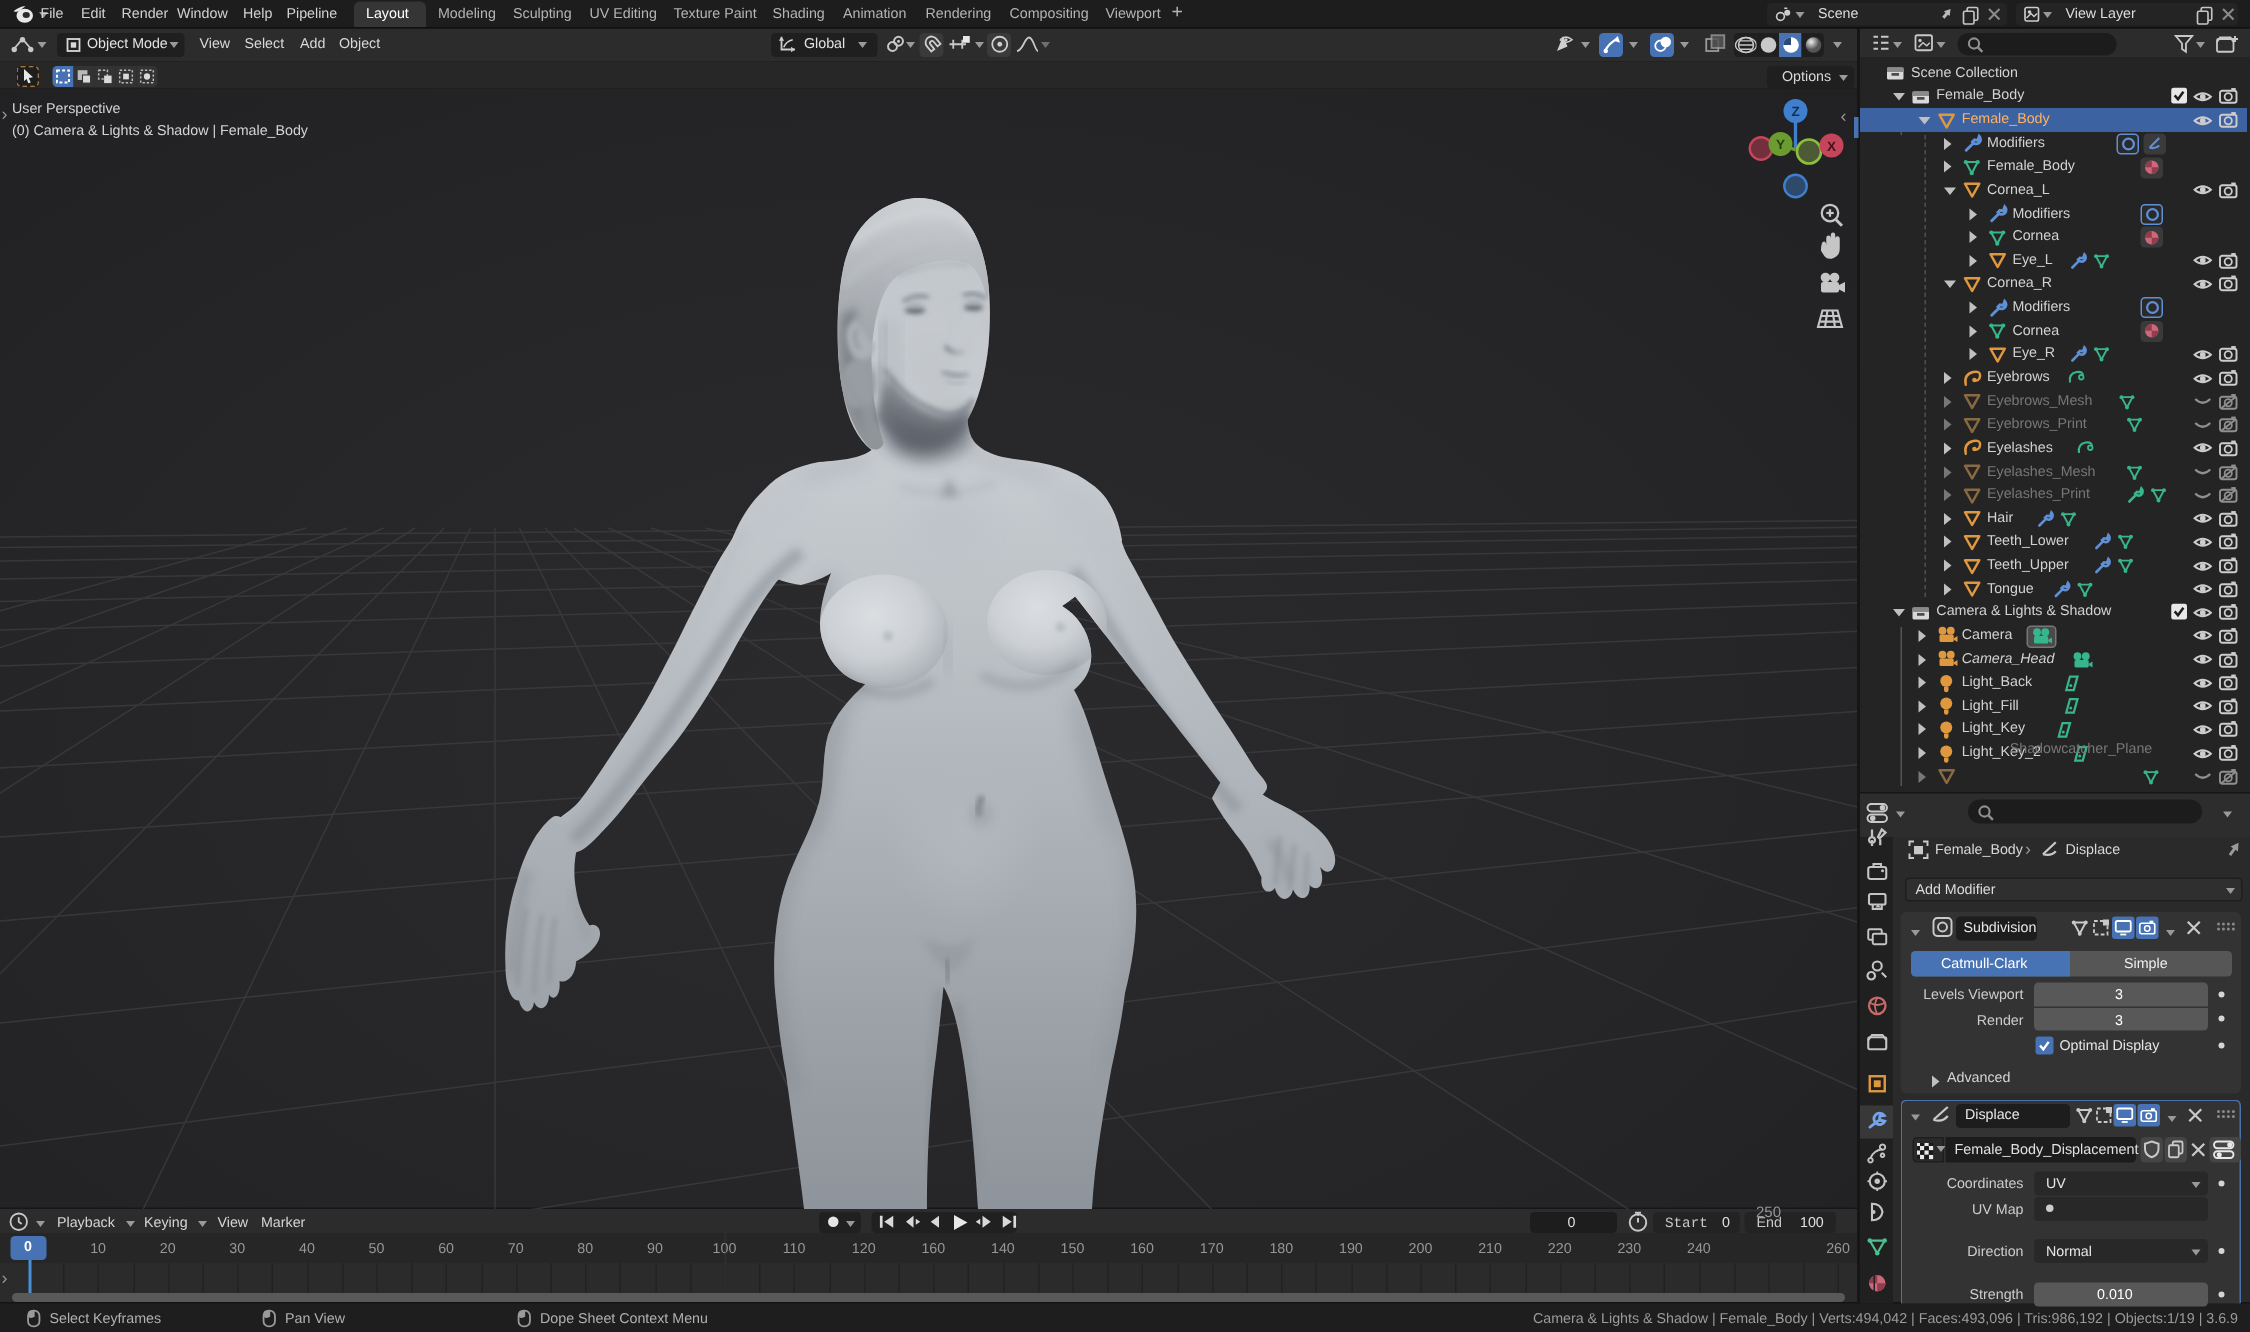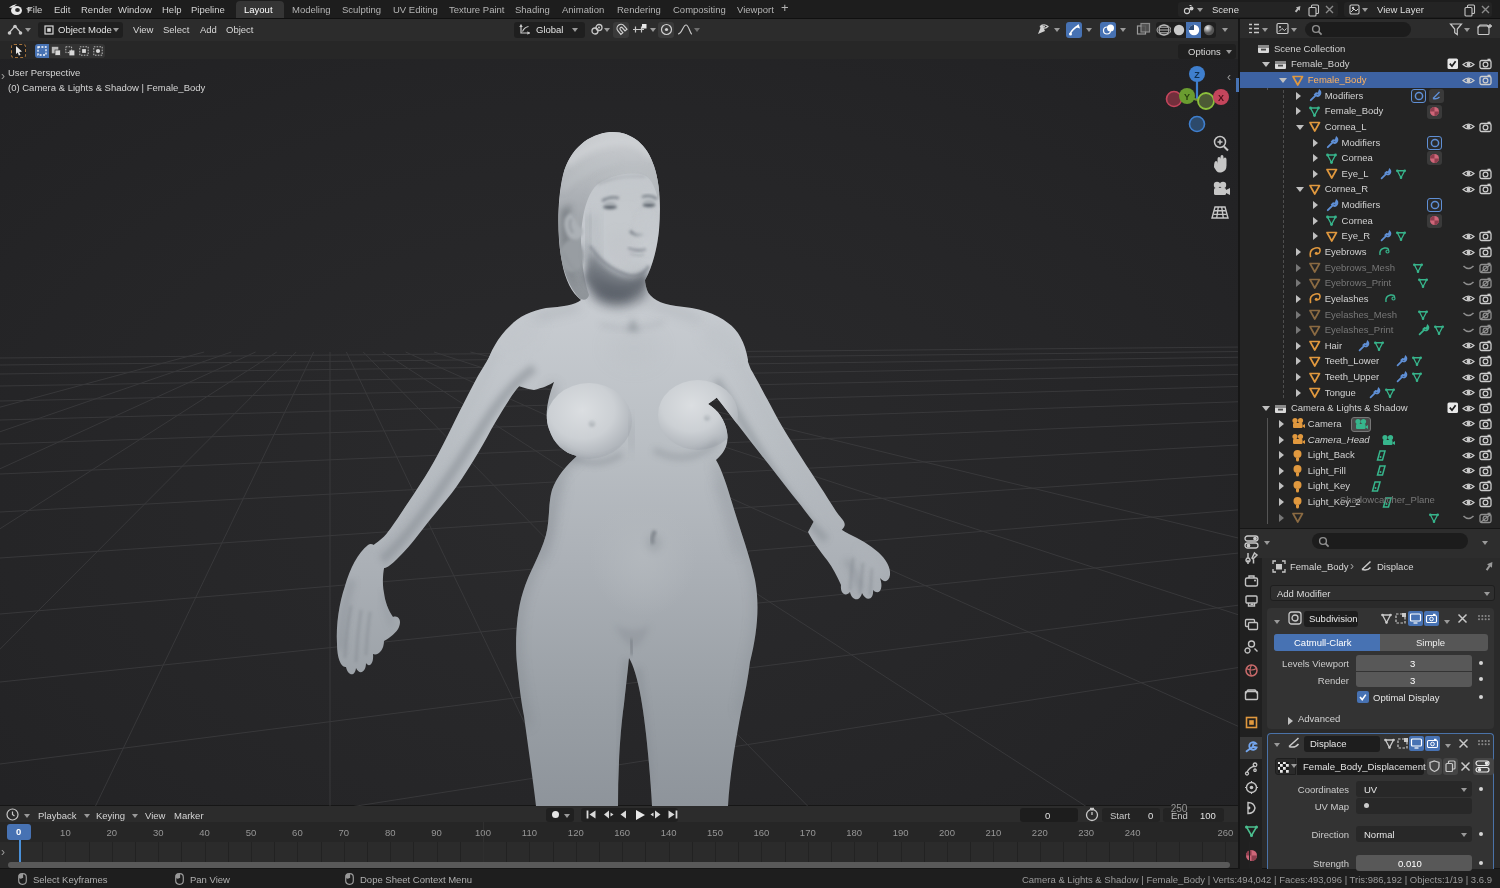--- a/index.html
+++ b/index.html
@@ -1420,21 +1420,21 @@
     <path d="M10.5 2.5 v8" stroke="#d9d9d9" stroke-width="1.8"></path>
     <path d="M2.5 2.5 L8.5 6.5 l-6 4 Z" fill="#d9d9d9"></path>
   </svg>
 <div class="ab" style="left:1020px;top:807.5px;width:58px;height:14.5px;background:#1d1d1d;border-radius:3px"></div>
 <div class="tc" style="left:1045px;top:809px;color:#e0e0e0;font-size:9.5px;font-weight:normal;">0</div>
 <svg class="ab" style="left:1085px;top:807px;" width="14" height="15" viewBox="0 0 14 15">
     <circle cx="7" cy="8" r="5.5" fill="none" stroke="#c8c8c8" stroke-width="1.3"></circle>
     <path d="M7 5 V8 M5 1.5 h4 M7 1.5 v2" stroke="#c8c8c8" stroke-width="1.3"></path>
   </svg>
 <div class="ab" style="left:1102px;top:807.5px;width:58px;height:14.5px;background:#232323;border-radius:3px"></div>
-<div class="tc" style="left:1110px;top:809px;color:#c8c8c8;font-size:9.5px;font-weight:normal;">Start</div>
+<div class="tc" style="left:1110px;top:809px;color:#c8c8c8;font-size:9.5px;font-weight:normal;font-family:Liberation Mono, monospace;">Start</div>
 <div class="tc" style="left:1148px;top:809px;color:#e0e0e0;font-size:9.5px;font-weight:normal;">0</div>
 <div class="ab" style="left:1163px;top:807.5px;width:61px;height:14.5px;background:#232323;border-radius:3px"></div>
 <div class="tc" style="left:1171px;top:809px;color:#c8c8c8;font-size:9.5px;font-weight:normal;">End</div>
 <div class="tc" style="left:1200px;top:809px;color:#e0e0e0;font-size:9.5px;font-weight:normal;">100</div>
 <div class="tc" style="left:65.4px;top:826px;color:#969696;font-size:9.5px;transform:translateX(-50%)">10</div>
 <div class="tc" style="left:111.8px;top:826px;color:#969696;font-size:9.5px;transform:translateX(-50%)">20</div>
 <div class="tc" style="left:158.2px;top:826px;color:#969696;font-size:9.5px;transform:translateX(-50%)">30</div>
 <div class="tc" style="left:204.6px;top:826px;color:#969696;font-size:9.5px;transform:translateX(-50%)">40</div>
 <div class="tc" style="left:251px;top:826px;color:#969696;font-size:9.5px;transform:translateX(-50%)">50</div>
 <div class="tc" style="left:297.4px;top:826px;color:#969696;font-size:9.5px;transform:translateX(-50%)">60</div>

